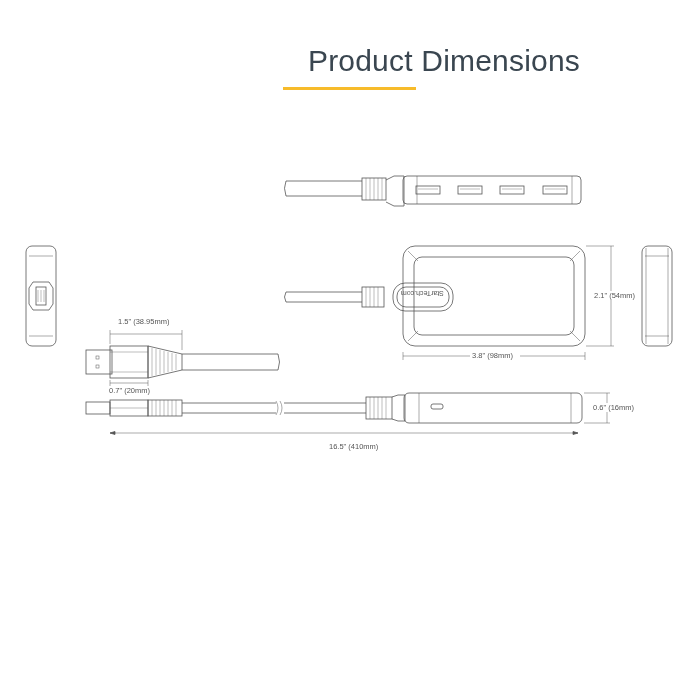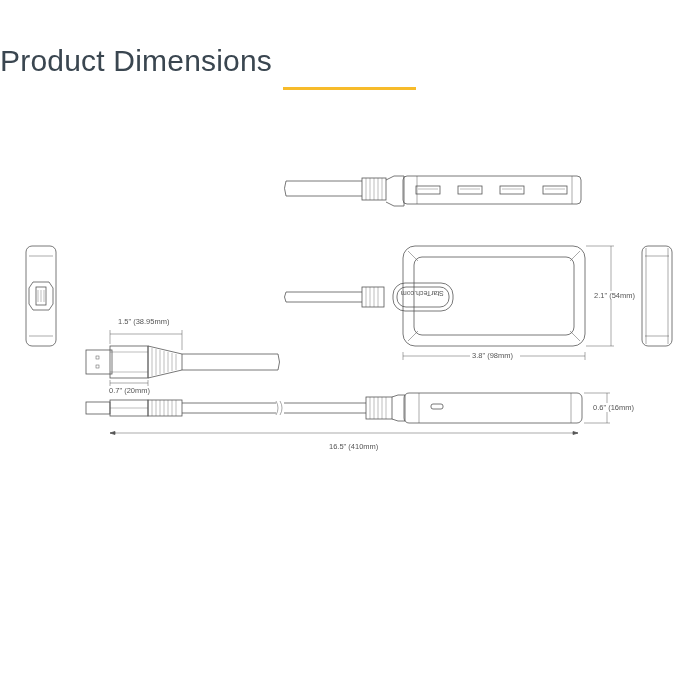--- a/index.html
+++ b/index.html
@@ -1,17 +1,17 @@
 <!DOCTYPE html>
 <html><head>
   <meta charset="utf-8">
   <style>
     html, body { margin: 0; padding: 0; background: #ffffff; }
     body { width: 700px; height: 700px; position: relative; overflow: hidden; font-family: "DejaVu Sans", sans-serif; }
-    .title { position: absolute; top: 44px; left: 0; width: 580px; text-align: left; font-size: 30px; font-weight: 300; color: #3a4650; letter-spacing: 0.2px; font-family: "Liberation Sans", sans-serif; }
+    .title { position: absolute; top: 44px; left: 0; width: 580px; text-align: right; font-size: 30px; font-weight: 300; color: #3a4650; letter-spacing: 0.2px; font-family: "Liberation Sans", sans-serif; }
     .underline { position: absolute; top: 87px; left: 283px; width: 133px; height: 3px; background: #f7bb2a; }
     svg.drawing { position: absolute; top: 0; left: 0; }
     .dim-label { position: absolute; font-size: 7.5px; color: #555; white-space: nowrap; font-family: "Liberation Sans", sans-serif; background: #fff; padding: 0 1px; }
   </style>
 </head>
 <body>
 
 <div class="title">Product Dimensions</div>
 <div class="underline"></div>
 

